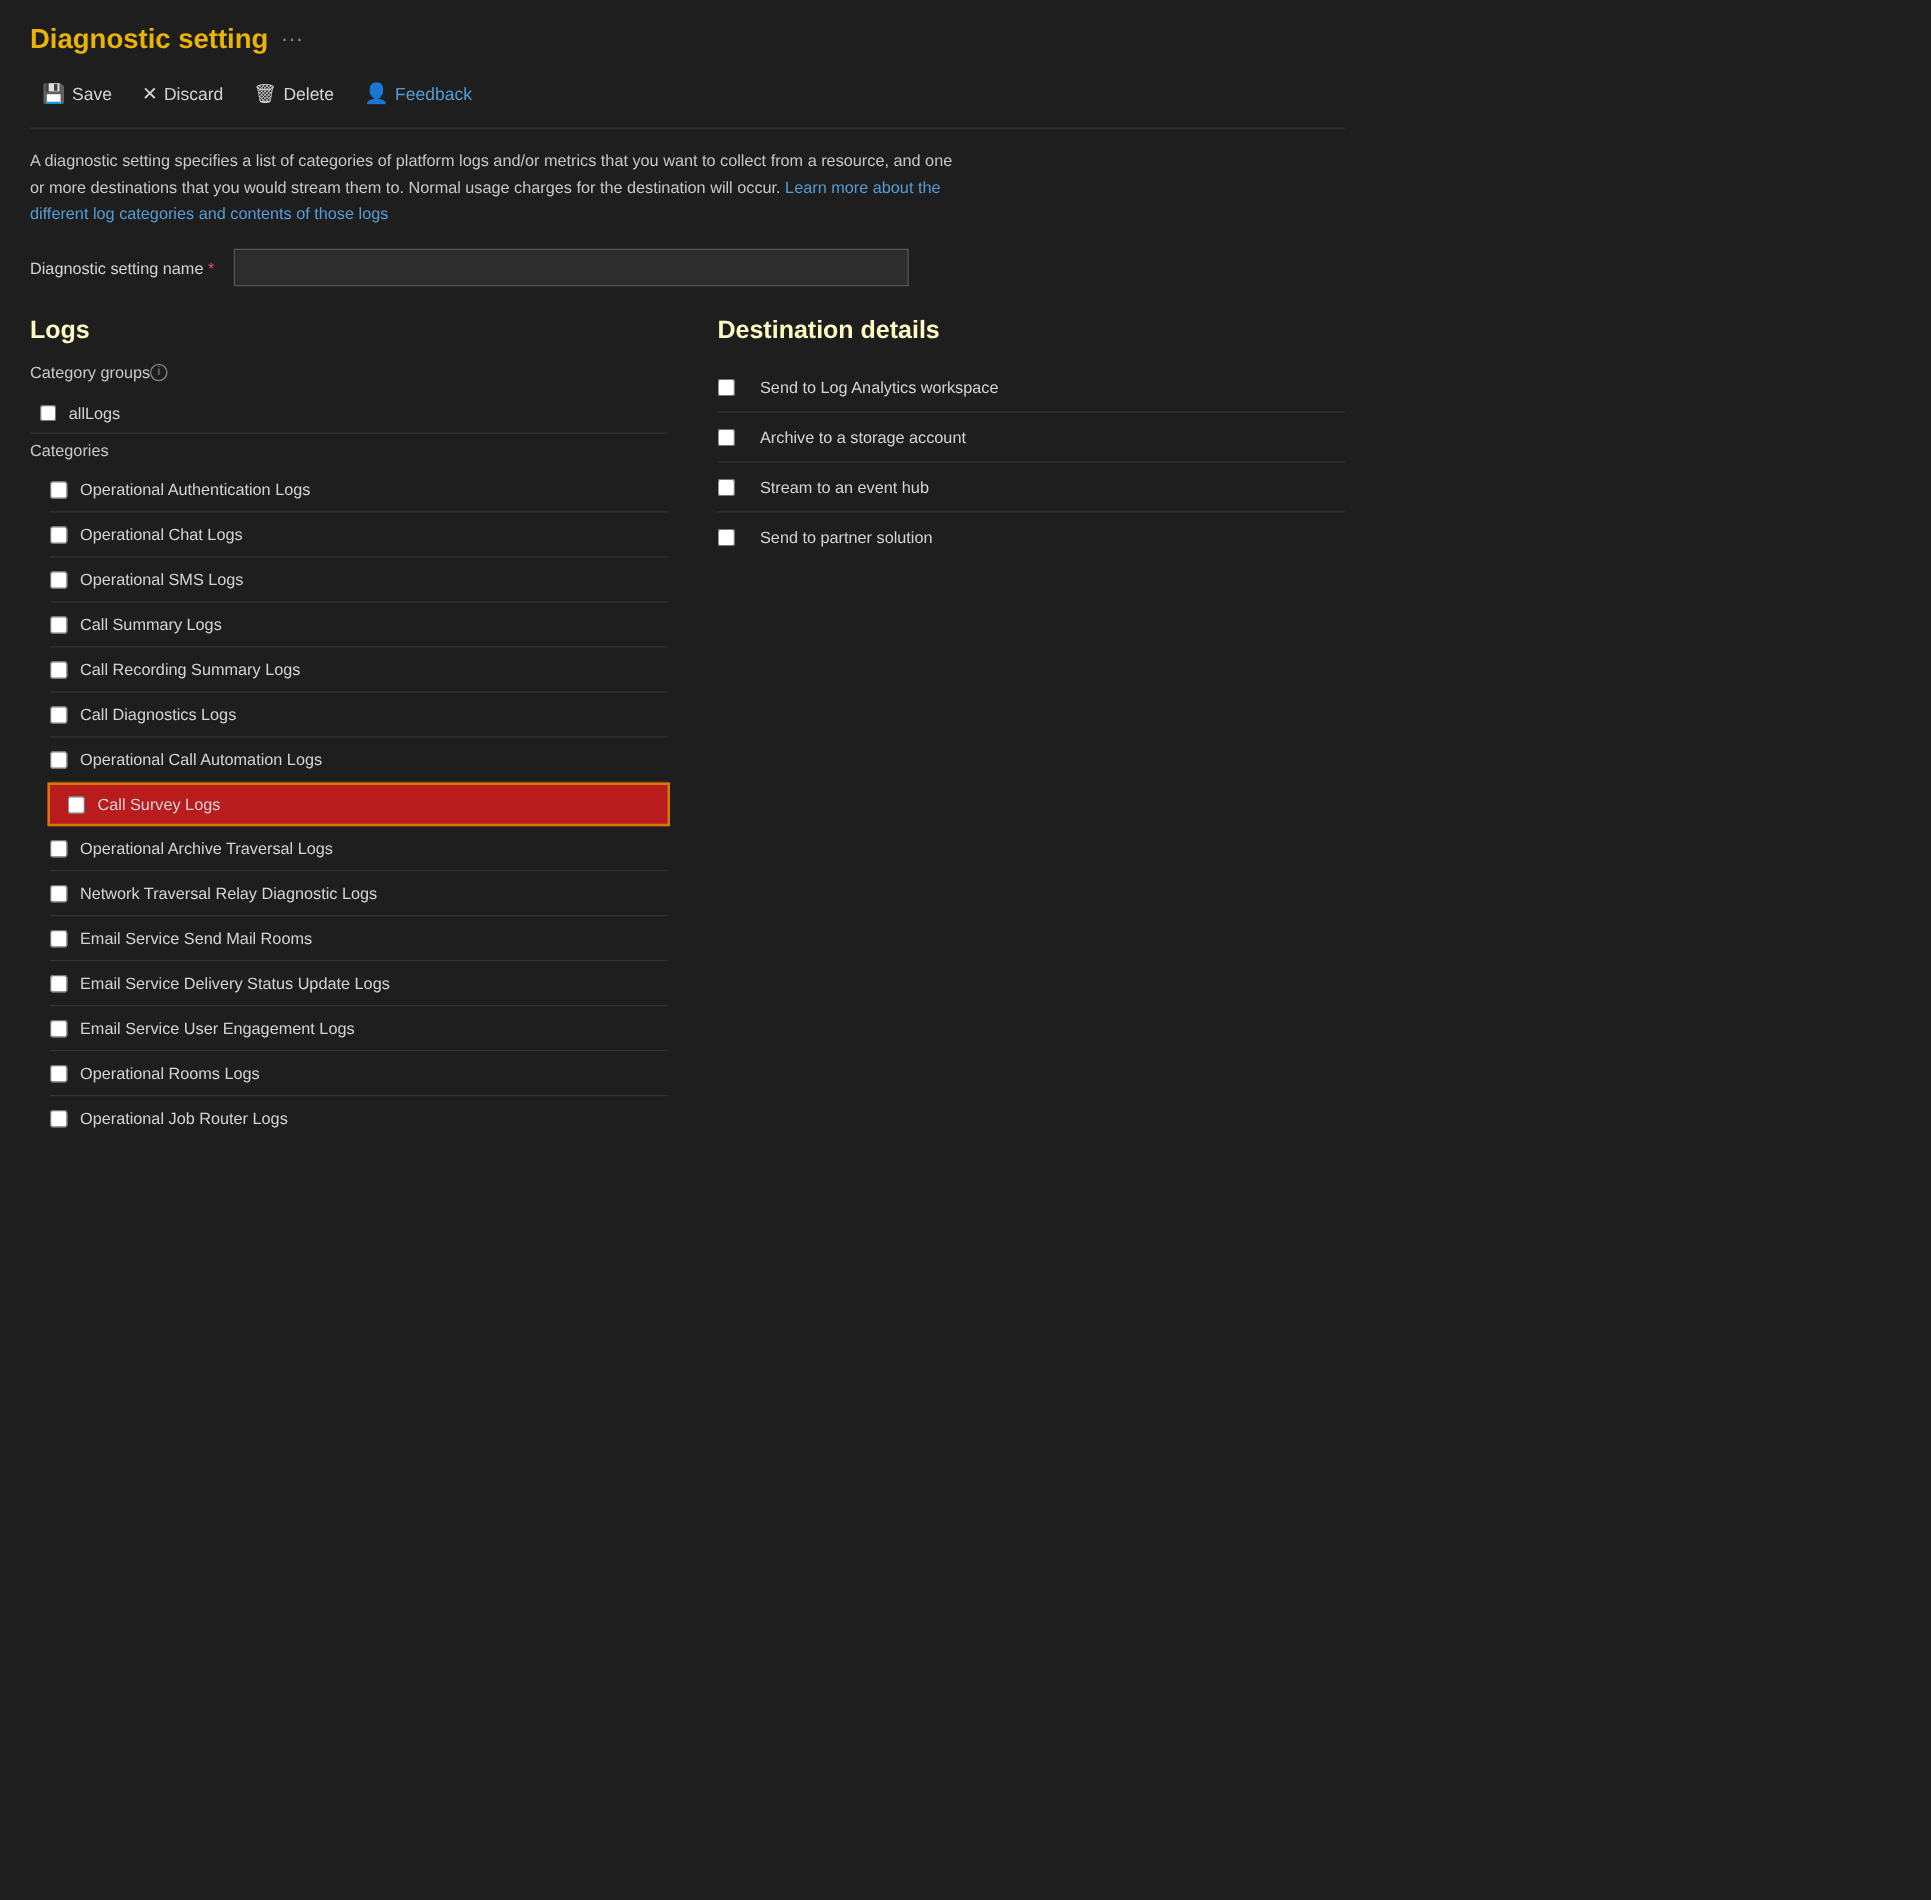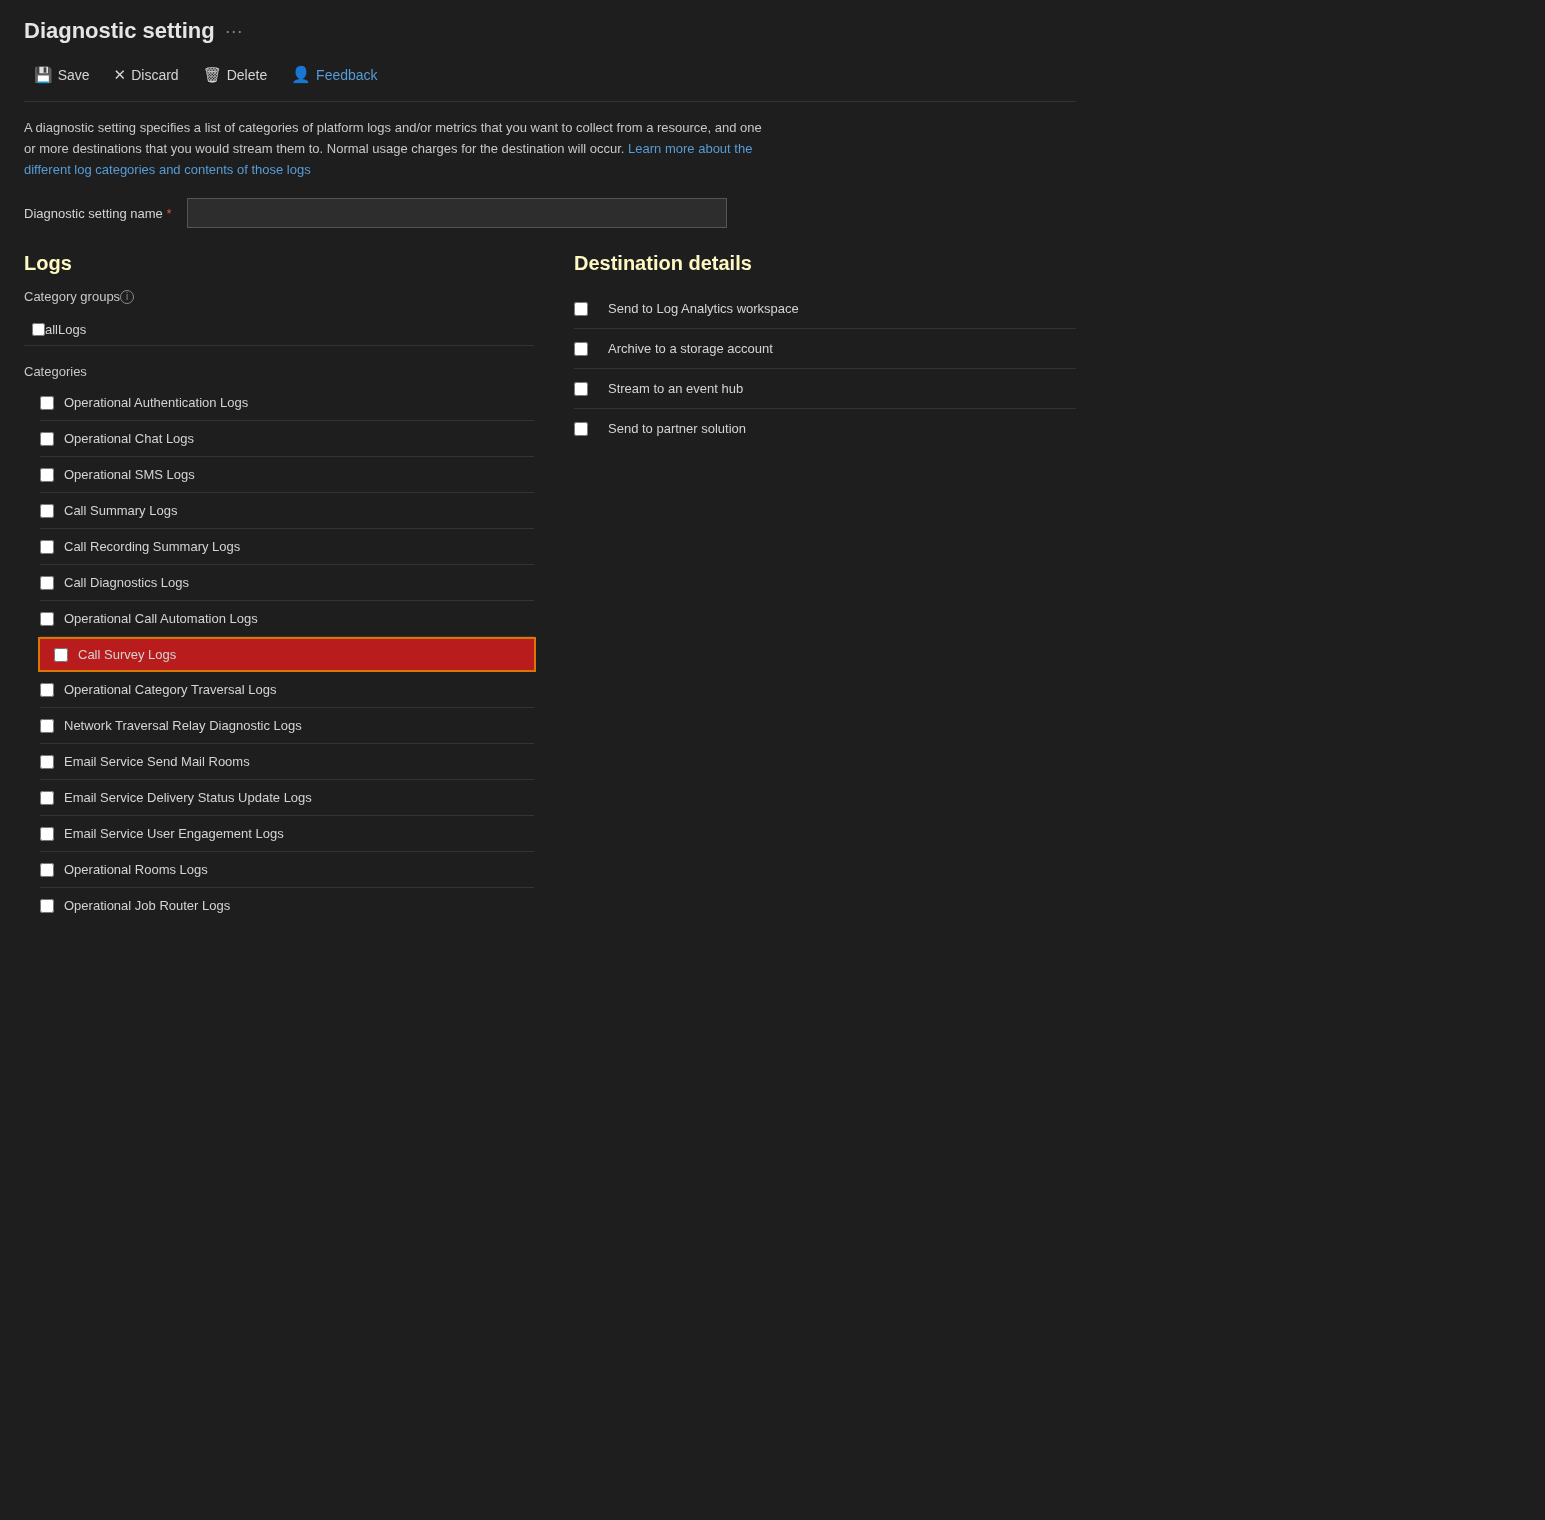--- a/index.html
+++ b/index.html
@@ -16,21 +16,21 @@
     }
     .page-title {
       display: flex;
       align-items: center;
       gap: 10px;
       margin-bottom: 16px;
     }
     .page-title h1 {
       font-size: 22px;
       font-weight: 600;
-      color: #e5e5e5;
+      color: #eab308;
     }
     .page-title .ellipsis {
       color: #888;
       font-size: 18px;
       cursor: pointer;
     }
     .toolbar {
       display: flex;
       align-items: center;
       gap: 4px;
@@ -149,24 +149,25 @@
       width: 14px;
       height: 14px;
       accent-color: #569cd6;
       cursor: pointer;
       background: #2d2d2d;
       border: 1px solid #666;
     }
     .category-group-row {
       display: flex;
       align-items: center;
+      gap: 10px;
       padding: 8px 0;
       padding-left: 8px;
       border-bottom: 1px solid #333;
-      margin-bottom: 18px;
+      margin-bottom: 6px;
     }
     .category-group-row label {
       font-size: 13px;
       color: #d4d4d4;
       cursor: pointer;
     }
     .categories-label {
       font-size: 13px;
       color: #c8c8c8;
       margin-bottom: 6px;
@@ -289,21 +290,21 @@
           <div class="checkbox-row">
             <input type="checkbox" id="cat8" style="">
             <label for="cat8">Operational Call Automation Logs</label>
           </div>
           <div class="checkbox-row highlighted-row">
             <input type="checkbox" id="cat9" style="">
             <label for="cat9">Call Survey Logs</label>
           </div>
           <div class="checkbox-row">
             <input type="checkbox" id="cat10" style="">
-            <label for="cat10">Operational Category Traversal Logs</label>
+            <label for="cat10">Operational Archive Traversal Logs</label>
           </div>
           <div class="checkbox-row">
             <input type="checkbox" id="cat11" style="">
             <label for="cat11">Network Traversal Relay Diagnostic Logs</label>
           </div>
           <div class="checkbox-row">
             <input type="checkbox" id="cat12" style="">
             <label for="cat12">Email Service Send Mail Rooms</label>
           </div>
           <div class="checkbox-row">

